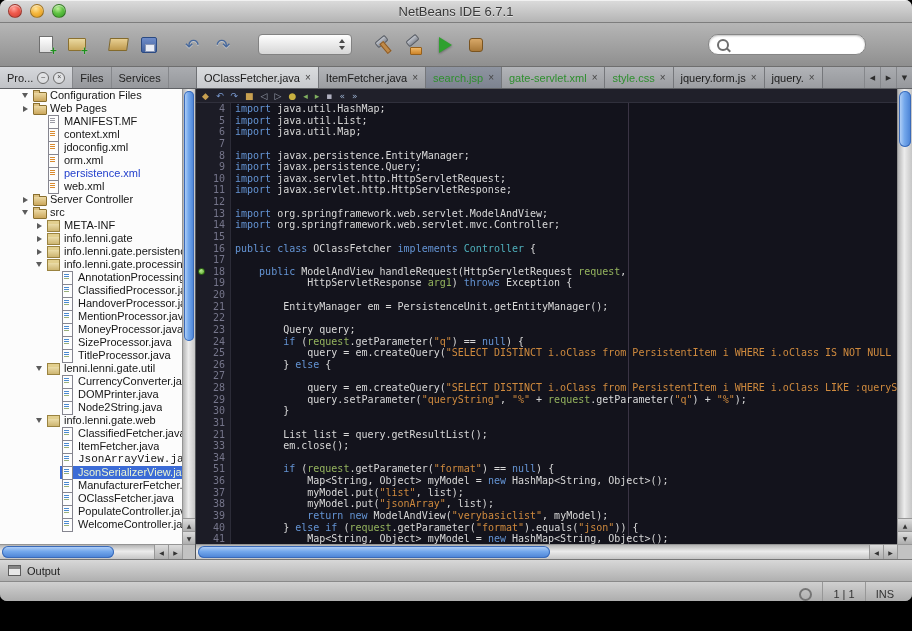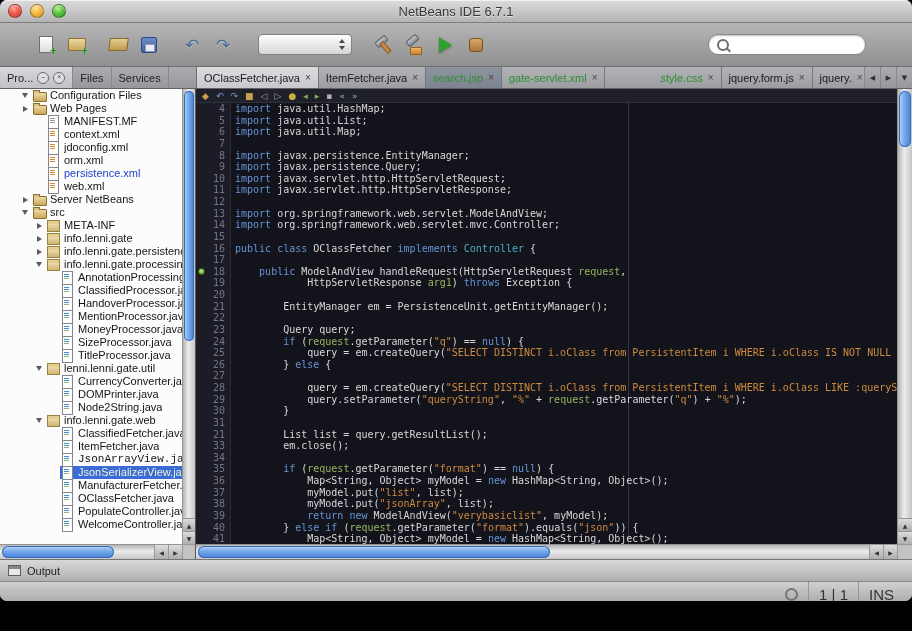--- a/index.html
+++ b/index.html
@@ -113,21 +113,21 @@
   .tree-vsb{top:0;bottom:15px;width:13px;}
   .tree-vsb .vthumb{width:10px;}
   .tree-hsb{left:0;right:13px;}
   .tree-corner{width:13px;}
 
   
   .output{height:21px;flex:0 0 21px;background:linear-gradient(#d8d8d8,#b0b0b0);border-top:1px solid #767676;display:flex;align-items:center;padding-left:8px;gap:6px;}
   .out-icon{width:13px;height:11px;background:#e8e8e8;border:1px solid #5e5e5e;position:relative;box-sizing:border-box;}
   .out-icon::before{content:"";position:absolute;left:0;right:0;top:0;height:3px;background:#858585;}
   .out-label{font-size:11px;color:#222;}
-  .status{height:24px;flex:0 0 24px;background:linear-gradient(#d0d0d0,#a4a4a4);border-top:1px solid #898989;display:flex;align-items:center;justify-content:flex-end;padding-right:8px;font-size:15px;color:#333;}
+  .status{height:24px;flex:0 0 24px;background:linear-gradient(#d0d0d0,#a4a4a4);border-top:1px solid #898989;display:flex;align-items:center;justify-content:flex-end;padding-right:8px;font-size:11px;color:#333;}
   .scell{height:100%;display:flex;align-items:center;padding:0 10px;border-left:1px solid #979797;}
   .status-dot{width:9px;height:9px;border:2px solid #757575;border-radius:50%;box-sizing:content-box;}
 </style>
 </head>
 <body>
 
 <div class="stage">
   <div class="window">
 
     <div class="titlebar">
@@ -185,21 +185,21 @@
           </div>
           <div class="etab pressed">
             <span style="color: rgb(46, 143, 46);">search.jsp</span>
             <span class="tclose">×</span>
           </div>
           <div class="etab">
             <span style="color: rgb(46, 143, 46);">gate-servlet.xml</span>
             <span class="tclose">×</span>
           </div>
           <div class="etab">
-            <span style="color: rgb(46, 143, 46); margin-left: 48px;">style.css</span>
+            <span style="color: rgb(46, 143, 46);">style.css</span>
             <span class="tclose">×</span>
           </div>
           <div class="etab">
             <span>jquery.form.js</span>
             <span class="tclose">×</span>
           </div>
           <div class="etab">
             <span>jquery.</span>
             <span class="tclose">×</span>
           </div>
@@ -268,21 +268,21 @@
               <span class="exp none"></span>
               <div class="tinner">
                 <span class="ticon i-page i-xml"></span>
                 <span class="tlabel">web.xml</span>
               </div>
             </div>
             <div class="trow" style="padding-left: 18px;">
               <span class="exp closed"></span>
               <div class="tinner">
                 <span class="ticon tfold"></span>
-                <span class="tlabel">Server NetBeans</span>
+                <span class="tlabel">Server Controller</span>
               </div>
             </div>
             <div class="trow" style="padding-left: 18px;">
               <span class="exp open"></span>
               <div class="tinner">
                 <span class="ticon tfold"></span>
                 <span class="tlabel">src</span>
               </div>
             </div>
             <div class="trow" style="padding-left: 32px;">
@@ -513,21 +513,21 @@
               <div class="gl"><span>25</span></div>
               <div class="gl"><span>26</span></div>
               <div class="gl"><span>27</span></div>
               <div class="gl"><span>28</span></div>
               <div class="gl"><span>29</span></div>
               <div class="gl"><span>30</span></div>
               <div class="gl"><span>31</span></div>
               <div class="gl"><span>21</span></div>
               <div class="gl"><span>33</span></div>
               <div class="gl"><span>34</span></div>
-              <div class="gl"><span>35</span></div>
+              <div class="gl"><span>51</span></div>
               <div class="gl"><span>36</span></div>
               <div class="gl"><span>37</span></div>
               <div class="gl"><span>38</span></div>
               <div class="gl"><span>39</span></div>
               <div class="gl"><span>40</span></div>
               <div class="gl"><span>41</span></div>
             </div>
           <div id="codelines"><div class="cl"><span class="tk-k">import</span><span class="tk-p"> java.util.HashMap;</span></div><div class="cl"><span class="tk-k">import</span><span class="tk-p"> java.util.List;</span></div><div class="cl"><span class="tk-k">import</span><span class="tk-p"> java.util.Map;</span></div><div class="cl"></div><div class="cl"><span class="tk-k">import</span><span class="tk-p"> javax.persistence.EntityManager;</span></div><div class="cl"><span class="tk-k">import</span><span class="tk-p"> javax.persistence.Query;</span></div><div class="cl"><span class="tk-k">import</span><span class="tk-p"> javax.servlet.http.HttpServletRequest;</span></div><div class="cl"><span class="tk-k">import</span><span class="tk-p"> javax.servlet.http.HttpServletResponse;</span></div><div class="cl"></div><div class="cl"><span class="tk-k">import</span><span class="tk-p"> org.springframework.web.servlet.ModelAndView;</span></div><div class="cl"><span class="tk-k">import</span><span class="tk-p"> org.springframework.web.servlet.mvc.Controller;</span></div><div class="cl"></div><div class="cl"><span class="tk-k">public</span><span class="tk-p"> </span><span class="tk-k">class</span><span class="tk-p"> OClassFetcher </span><span class="tk-k">implements</span><span class="tk-p"> </span><span class="tk-t">Controller</span><span class="tk-p"> {</span></div><div class="cl"></div><div class="cl"><span class="tk-p">    </span><span class="tk-k">public</span><span class="tk-p"> ModelAndView handleRequest(HttpServletRequest </span><span class="tk-g">request</span><span class="tk-p">,</span></div><div class="cl"><span class="tk-p">            HttpServletResponse </span><span class="tk-g">arg1</span><span class="tk-p">) </span><span class="tk-k">throws</span><span class="tk-p"> Exception {</span></div><div class="cl"></div><div class="cl"><span class="tk-p">        EntityManager em = PersistenceUnit.getEntityManager();</span></div><div class="cl"></div><div class="cl"><span class="tk-p">        Query query;</span></div><div class="cl"><span class="tk-p">        </span><span class="tk-k">if</span><span class="tk-p"> (</span><span class="tk-g">request</span><span class="tk-p">.getParameter(</span><span class="tk-s">"q"</span><span class="tk-p">) == </span><span class="tk-k">null</span><span class="tk-p">) {</span></div><div class="cl"><span class="tk-p">            query = em.createQuery(</span><span class="tk-s">"SELECT DISTINCT i.oClass from PersistentItem i WHERE i.oClass IS NOT NULL ORDER BY i.oClass"</span></div><div class="cl"><span class="tk-p">        } </span><span class="tk-k">else</span><span class="tk-p"> {</span></div><div class="cl"></div><div class="cl"><span class="tk-p">            query = em.createQuery(</span><span class="tk-s">"SELECT DISTINCT i.oClass from PersistentItem i WHERE i.oClass LIKE :queryString ORDER BY i.oClass"</span></div><div class="cl"><span class="tk-p">            query.setParameter(</span><span class="tk-s">"queryString"</span><span class="tk-p">, </span><span class="tk-s">"%"</span><span class="tk-p"> + </span><span class="tk-g">request</span><span class="tk-p">.getParameter(</span><span class="tk-s">"q"</span><span class="tk-p">) + </span><span class="tk-s">"%"</span><span class="tk-p">);</span></div><div class="cl"><span class="tk-p">        }</span></div><div class="cl"></div><div class="cl"><span class="tk-p">        List list = query.getResultList();</span></div><div class="cl"><span class="tk-p">        em.close();</span></div><div class="cl"></div><div class="cl"><span class="tk-p">        </span><span class="tk-k">if</span><span class="tk-p"> (</span><span class="tk-g">request</span><span class="tk-p">.getParameter(</span><span class="tk-s">"format"</span><span class="tk-p">) == </span><span class="tk-k">null</span><span class="tk-p">) {</span></div><div class="cl"><span class="tk-p">            Map&lt;String, Object&gt; myModel = </span><span class="tk-k">new</span><span class="tk-p"> HashMap&lt;String, Object&gt;();</span></div><div class="cl"><span class="tk-p">            myModel.put(</span><span class="tk-s">"list"</span><span class="tk-p">, list);</span></div><div class="cl"><span class="tk-p">            myModel.put(</span><span class="tk-s">"jsonArray"</span><span class="tk-p">, list);</span></div><div class="cl"><span class="tk-p">            </span><span class="tk-k">return</span><span class="tk-p"> </span><span class="tk-k">new</span><span class="tk-p"> ModelAndView(</span><span class="tk-s">"verybasiclist"</span><span class="tk-p">, myModel);</span></div><div class="cl"><span class="tk-p">        } </span><span class="tk-k">else</span><span class="tk-p"> </span><span class="tk-k">if</span><span class="tk-p"> (</span><span class="tk-g">request</span><span class="tk-p">.getParameter(</span><span class="tk-s">"format"</span><span class="tk-p">).equals(</span><span class="tk-s">"json"</span><span class="tk-p">)) {</span></div><div class="cl"><span class="tk-p">            Map&lt;String, Object&gt; myModel = </span><span class="tk-k">new</span><span class="tk-p"> HashMap&lt;String, Object&gt;();</span></div></div>
         </div>
         <div class="vsb ed-vsb">

